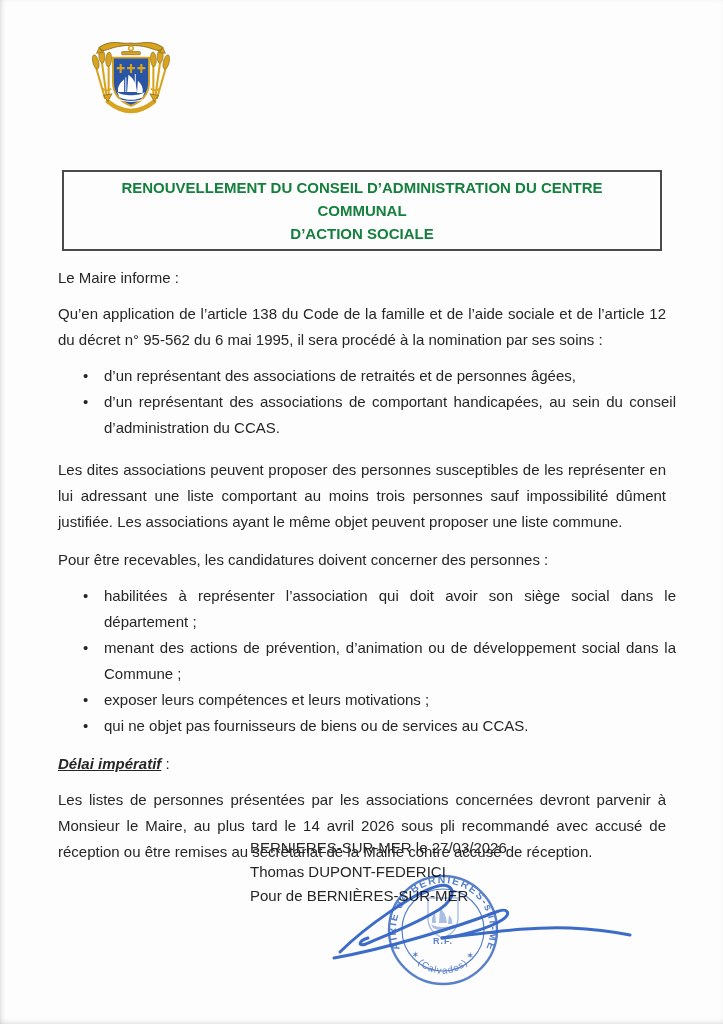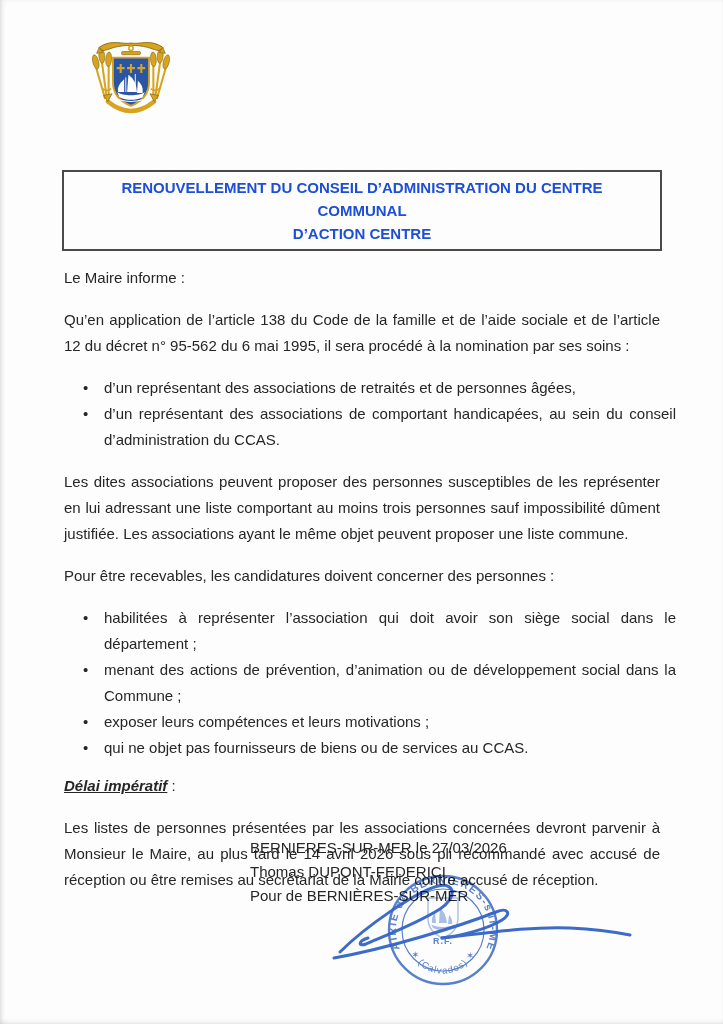--- a/index.html
+++ b/index.html
@@ -27,23 +27,23 @@
     position:absolute;left:48px;top:170px;width:628px;
     font-size:15px;line-height:26px;
   }
   .title-box{
     margin:0 14px;
     border:2px solid #4a4a4a;
     padding:4px 20px;
     text-align:center;
     font-weight:bold;
     font-size:15px;line-height:23px;
-    color:#1d4ed8;
-  }
-  .content p{margin:16px;text-align:justify;}
+    color:#15803d;
+  }
+  .content p{margin:10px;text-align:justify;}
   .intro{margin-top:14px !important;text-align:left !important;}
   .p-legal{margin-top:8px !important;}
   .p-lists{margin-top:16px !important;}
   .p-conditions{margin-top:12px !important;text-align:left !important;}
   ul.doc-list{margin:0;padding:0 0 0 56px;list-style:none;}
   ul.list-nomination{margin-top:8px;}
   li.doc-bullet{position:relative;text-align:justify;}
   li.doc-bullet::before{
     content:"\2022";
     position:absolute;left:-21px;top:0;
@@ -135,21 +135,21 @@
         <path d="M34,66 C40,71 60,71 66,66 L63.5,72 C54,76 46,76 36.5,72 Z" fill="#ffffff"></path>
         <path d="M36,75 Q50,79 64,75" fill="none" stroke="#ffffff" stroke-width="1.2"></path>
       </g>
     </g>
   </svg>
 
   <div class="content">
 
     <div class="title-box">
       <div>RENOUVELLEMENT DU CONSEIL D’ADMINISTRATION DU CENTRE COMMUNAL</div>
-      <div>D’ACTION CENTRE</div>
+      <div>D’ACTION SOCIALE</div>
     </div>
 
     <p class="intro">Le Maire informe :</p>
 
     <p class="p-legal">Qu’en application de l’article 138 du Code de la famille et de l’aide sociale et de l’article 12 du décret n° 95-562 du 6 mai 1995, il sera procédé à la nomination par ses soins :</p>
 
     <ul class="doc-list list-nomination">
       <li class="doc-bullet">d’un représentant des associations de retraités et de personnes âgées,</li>
       <li class="doc-bullet">d’un représentant des associations de comportant handicapées, au sein du conseil d’administration du CCAS.</li>
     </ul>

